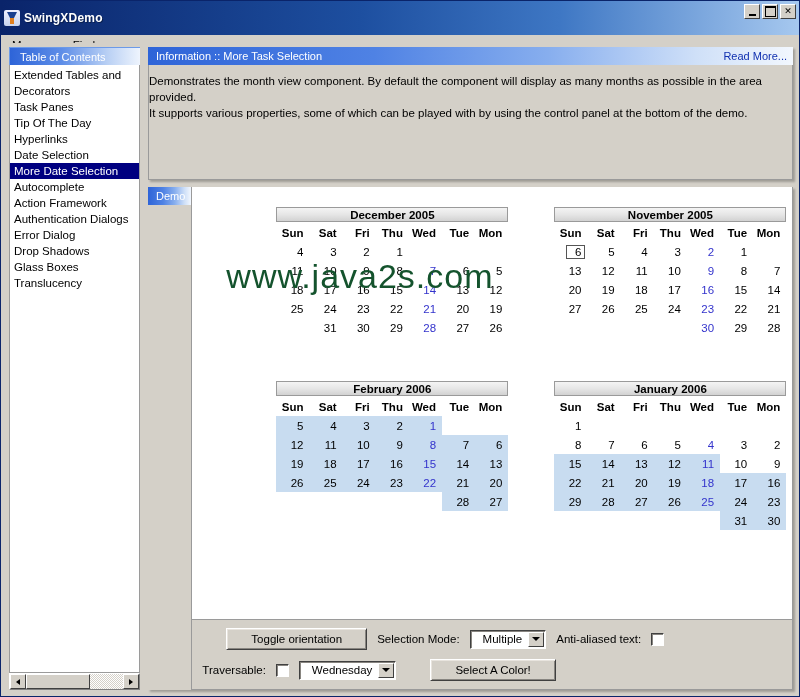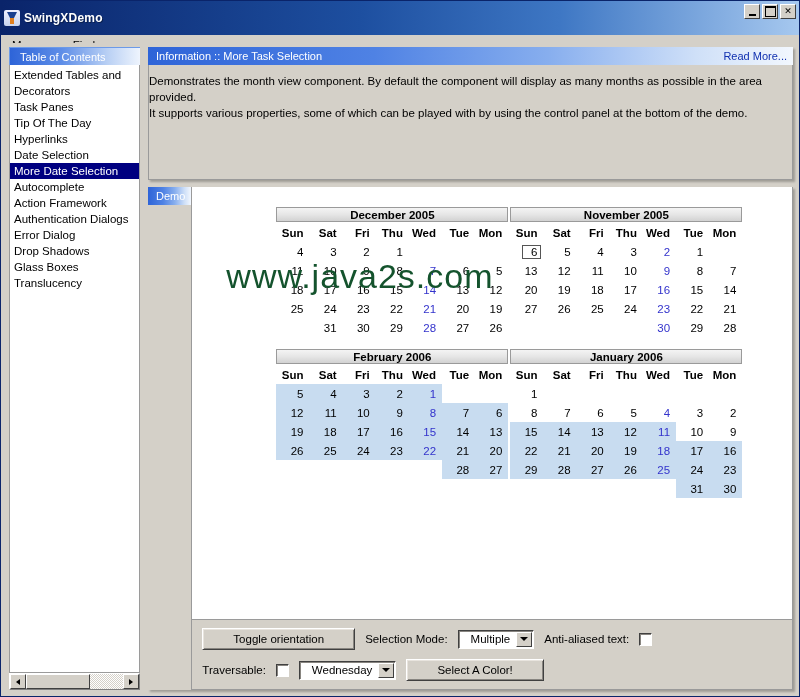--- a/index.html
+++ b/index.html
@@ -221,20 +221,21 @@
   }
 
   
   .months-grid {
     position: absolute;
     left: 84px; top: 20px;
     display: grid;
     grid-template-columns: 234px 234px;
     grid-gap: 12px 0px;
     z-index: 2;
+    gap: 44px;
   }
   .month {
     width: 232px;
     font-size: 11.5px;
   }
   .month-title {
     height: 15px; line-height: 14px;
     text-align: center;
     font-size: 11.5px; font-weight: bold; color: #000;
     background: linear-gradient(to bottom, #f4f4f4 0%, #e6e6e6 50%, #d2d2d2 100%);
@@ -281,23 +282,24 @@
     display: flex; align-items: center; gap: 10px;
     margin-bottom: 9px;
   }
   .ctl-row:last-child { margin-bottom: 0; }
   .btn {
     background: #d4d0c8;
     border: 1px solid;
     border-color: #ffffff #404040 #404040 #ffffff;
     box-shadow: inset 1px 1px 0 #e8e4de, inset -1px -1px 0 #888580;
     font-size: 11.5px; color: #000;
-    padding: 4px 30px;
+    padding: 4px 24px;
     cursor: default;
     white-space: nowrap;
+    margin-left: 24px;
   }
   .ctl-label { font-size: 11.5px; color: #000; white-space: nowrap; }
   .combo {
     display: inline-flex; align-items: stretch;
     background: #ffffff;
     border: 1px solid;
     border-color: #404040 #ffffff #ffffff #404040;
     box-shadow: inset 1px 1px 0 #888580;
     height: 19px;
     cursor: default;

